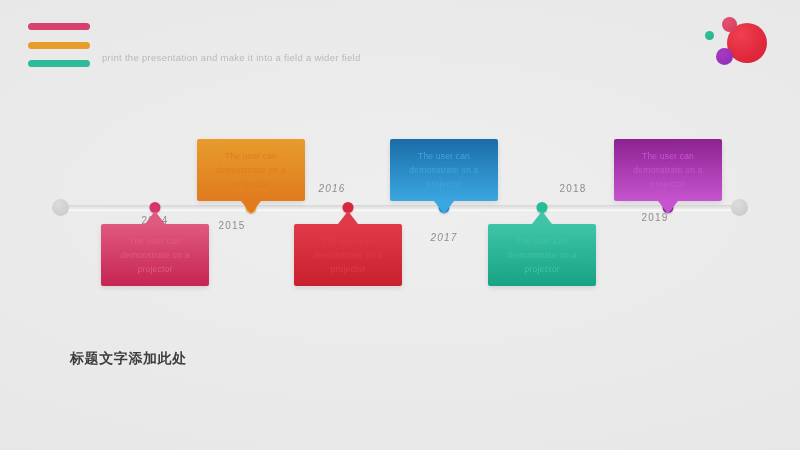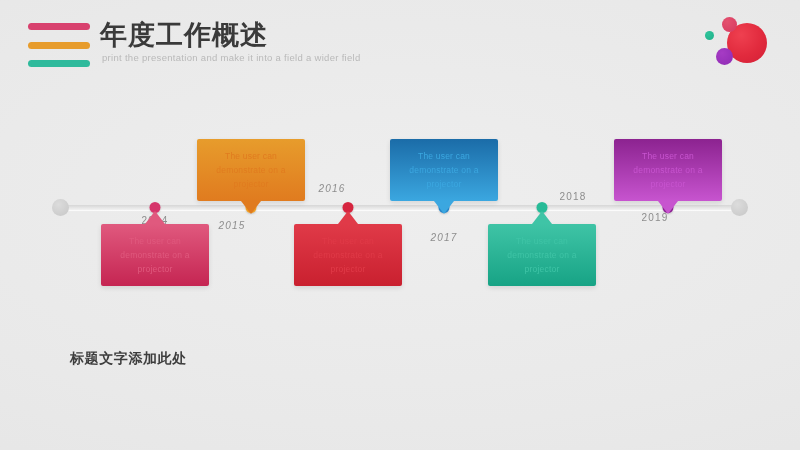--- a/index.html
+++ b/index.html
@@ -214,21 +214,20 @@
 <body>
 
 <div id="slide">
 
   <div id="header-logo">
     <div class="logo-bar" style="background: rgb(216, 65, 110);"></div>
     <div class="logo-bar" style="background: rgb(231, 156, 44);"></div>
     <div class="logo-bar" style="background: rgb(47, 186, 156);"></div>
   </div>
 
-  <div id="page-title">年度工作概述</div>
   <div id="page-subtitle">print the presentation and make it into a field a wider field</div>
 
   <div id="decor-circles">
     <div class="decor-circle" id="decor-circle-large"></div>
     <div class="decor-circle" id="decor-circle-pink"></div>
     <div class="decor-circle" id="decor-circle-purple"></div>
     <div class="decor-circle" id="decor-circle-green"></div>
   </div>
 
   <div id="timeline">
@@ -240,24 +239,24 @@
         <div class="timeline-dot" style="left: 251px; background: radial-gradient(circle at 36% 30%, rgb(239, 159, 36) 0%, rgb(239, 159, 36) 100%);"></div>
         <div class="timeline-dot" style="left: 348px; background: radial-gradient(circle at 36% 30%, rgb(214, 37, 63) 0%, rgb(214, 37, 63) 100%);"></div>
         <div class="timeline-dot" style="left: 444px; background: radial-gradient(circle at 36% 30%, rgb(39, 131, 198) 0%, rgb(39, 131, 198) 100%);"></div>
         <div class="timeline-dot" style="left: 542px; background: radial-gradient(circle at 36% 30%, rgb(39, 187, 151) 0%, rgb(39, 187, 151) 100%);"></div>
         <div class="timeline-dot" style="left: 668px; background: radial-gradient(circle at 36% 30%, rgb(139, 33, 145) 0%, rgb(139, 33, 145) 100%);"></div>
       </div>
   </div>
 
   <div id="year-labels">
       <div class="year-label" style="left: 155px; top: 183px; margin-top: 32px;">2014</div>
-      <div class="year-label" style="left: 232px; top: 220px; font-style: italic;">2015</div>
+      <div class="year-label" style="left: 232px; top: 220px;">2015</div>
       <div class="year-label" style="left: 332px; top: 183px; font-style: italic;">2016</div>
       <div class="year-label" style="left: 444px; top: 232px; font-style: italic;">2017</div>
-      <div class="year-label" style="left: 573px; top: 183px; margin-top: 8px;">2018</div>
+      <div class="year-label" style="left: 573px; top: 183px;">2018</div>
       <div class="year-label" style="left: 655px; top: 212px;">2019</div>
     </div>
   <div id="timeline-cards">
       <div class="tl-card below" style="left: 155px; background: linear-gradient(rgb(224, 89, 126) 0%, rgb(197, 37, 82) 100%); color: rgb(224, 89, 126);">
         <span class="tl-card-text">The user can demonstrate on a projector</span>
       </div>
       <div class="tl-card above" style="left: 251px; background: linear-gradient(rgb(231, 156, 44) 0%, rgb(224, 123, 31) 100%); color: rgb(224, 123, 31);">
         <span class="tl-card-text">The user can demonstrate on a projector</span>
       </div>
       <div class="tl-card below" style="left: 348px; background: linear-gradient(rgb(224, 58, 72) 0%, rgb(201, 32, 47) 100%); color: rgb(224, 58, 72);">

